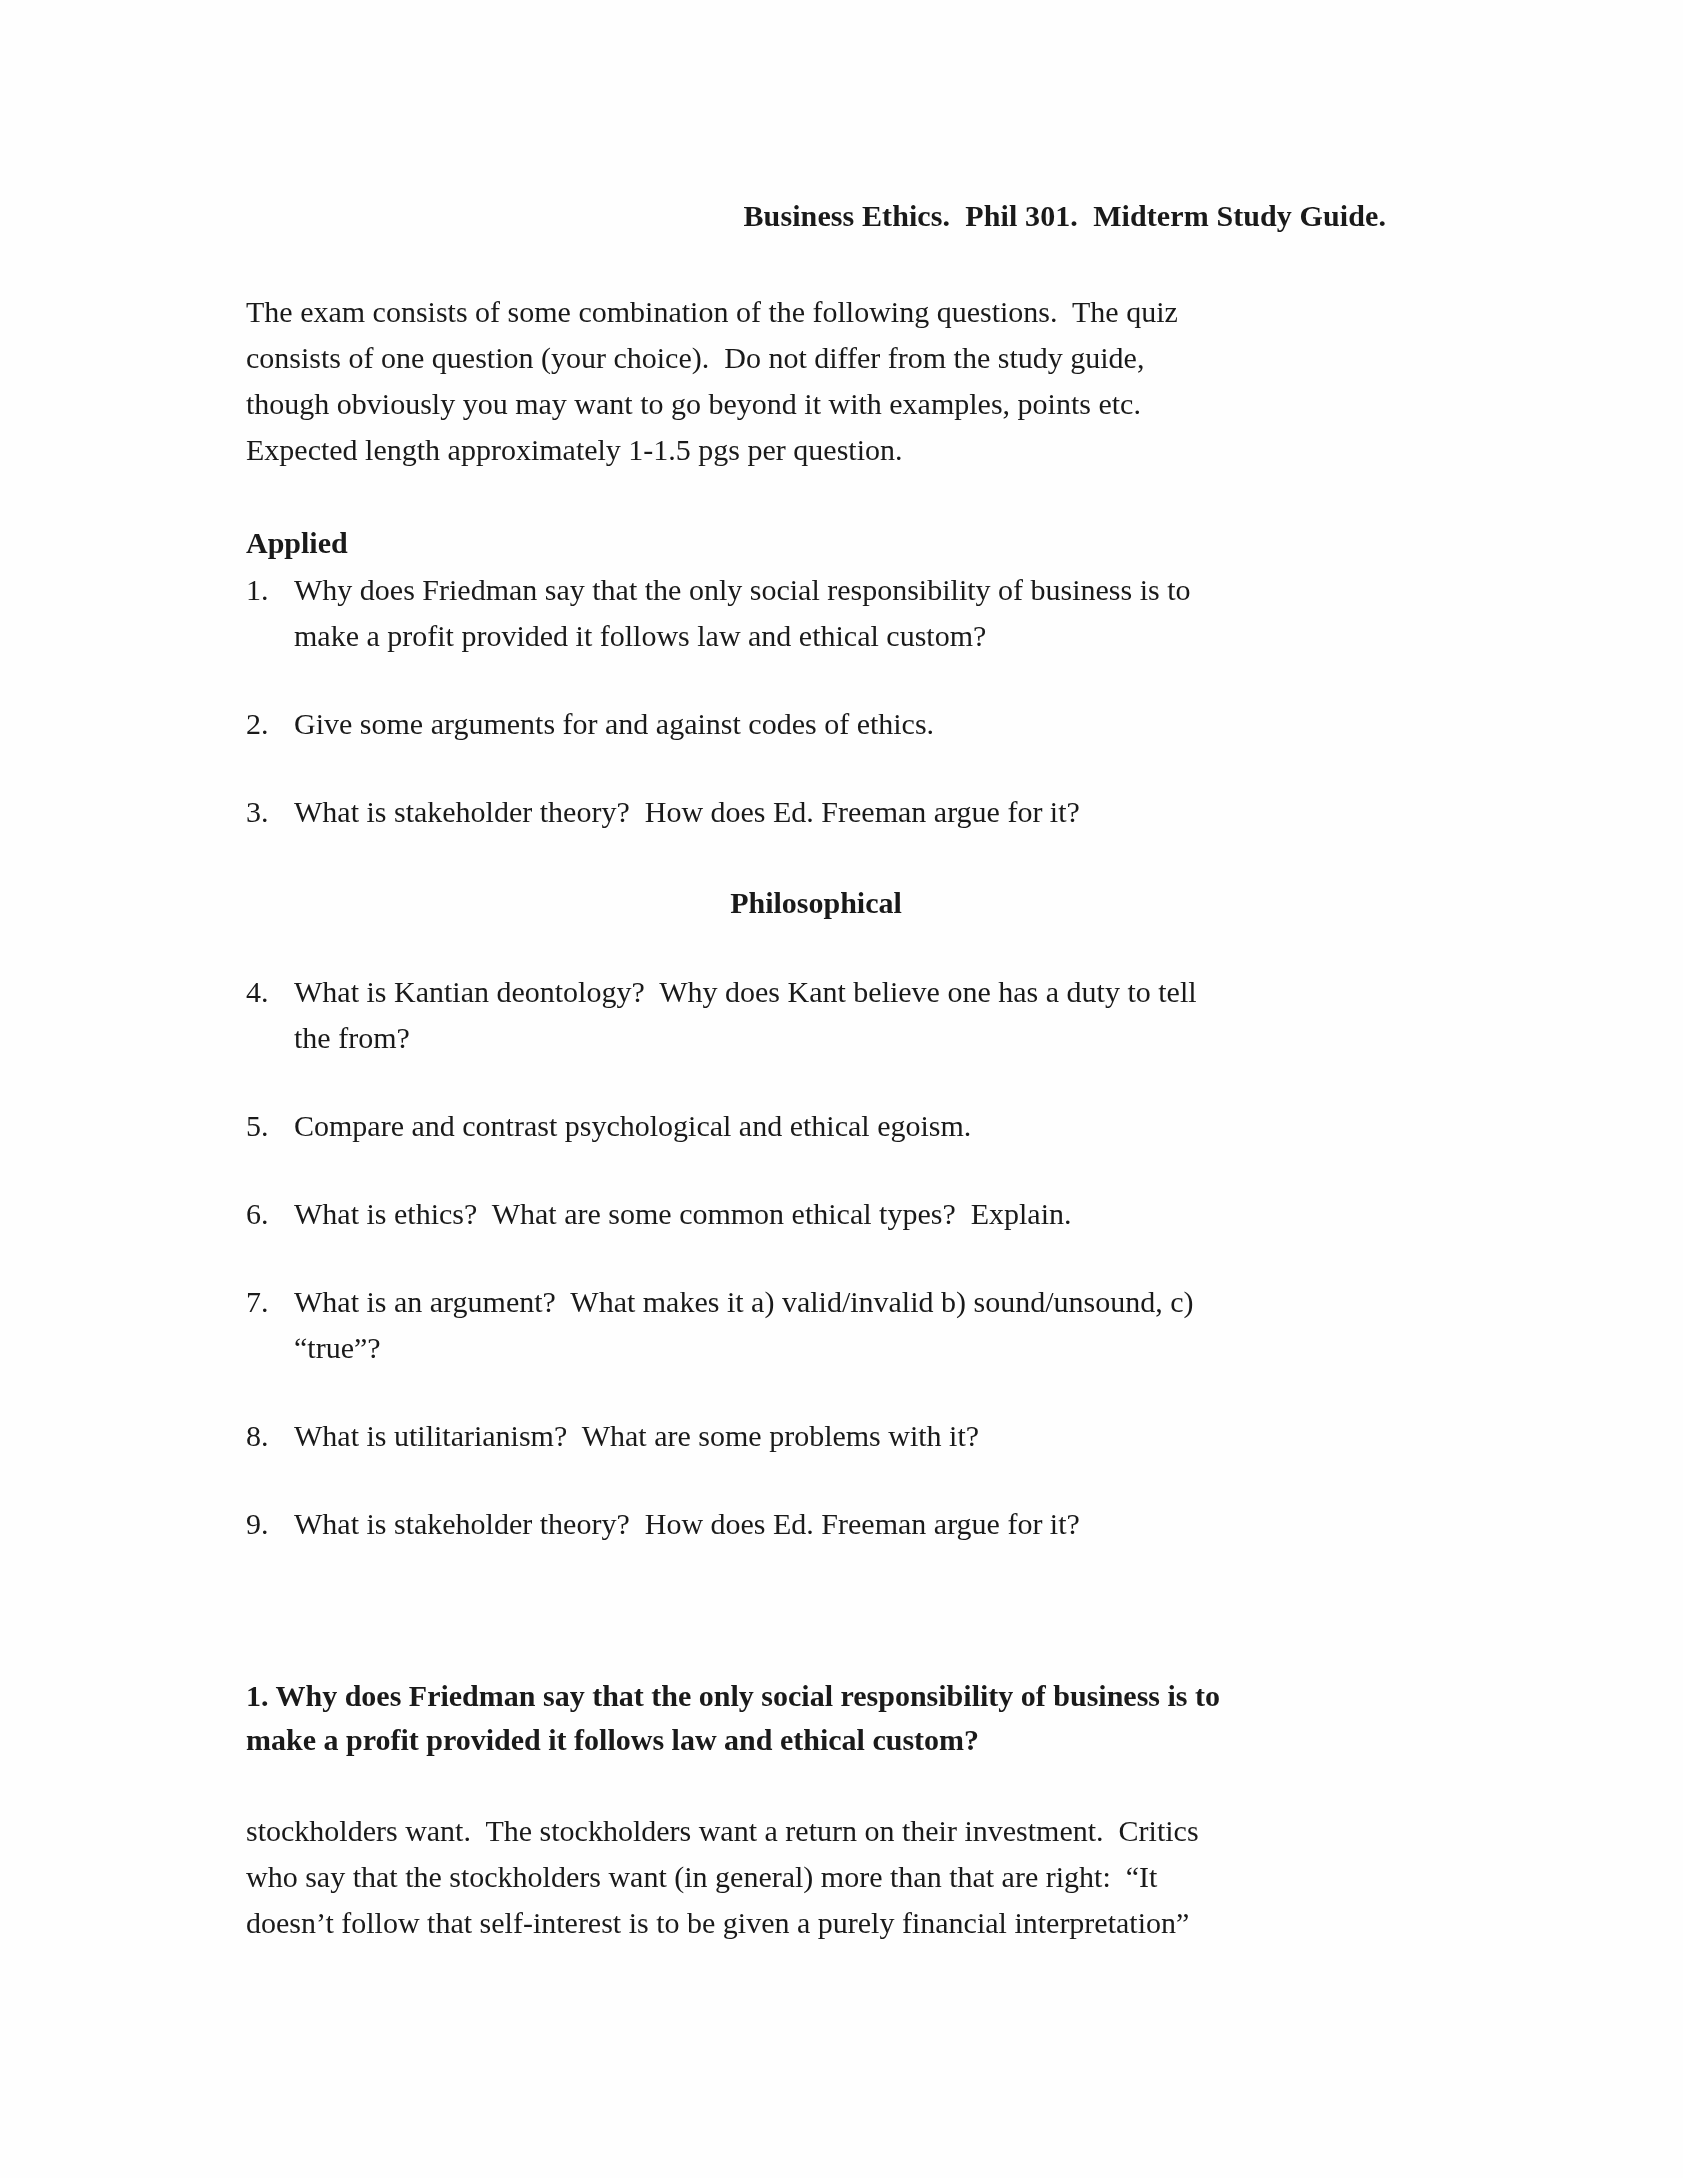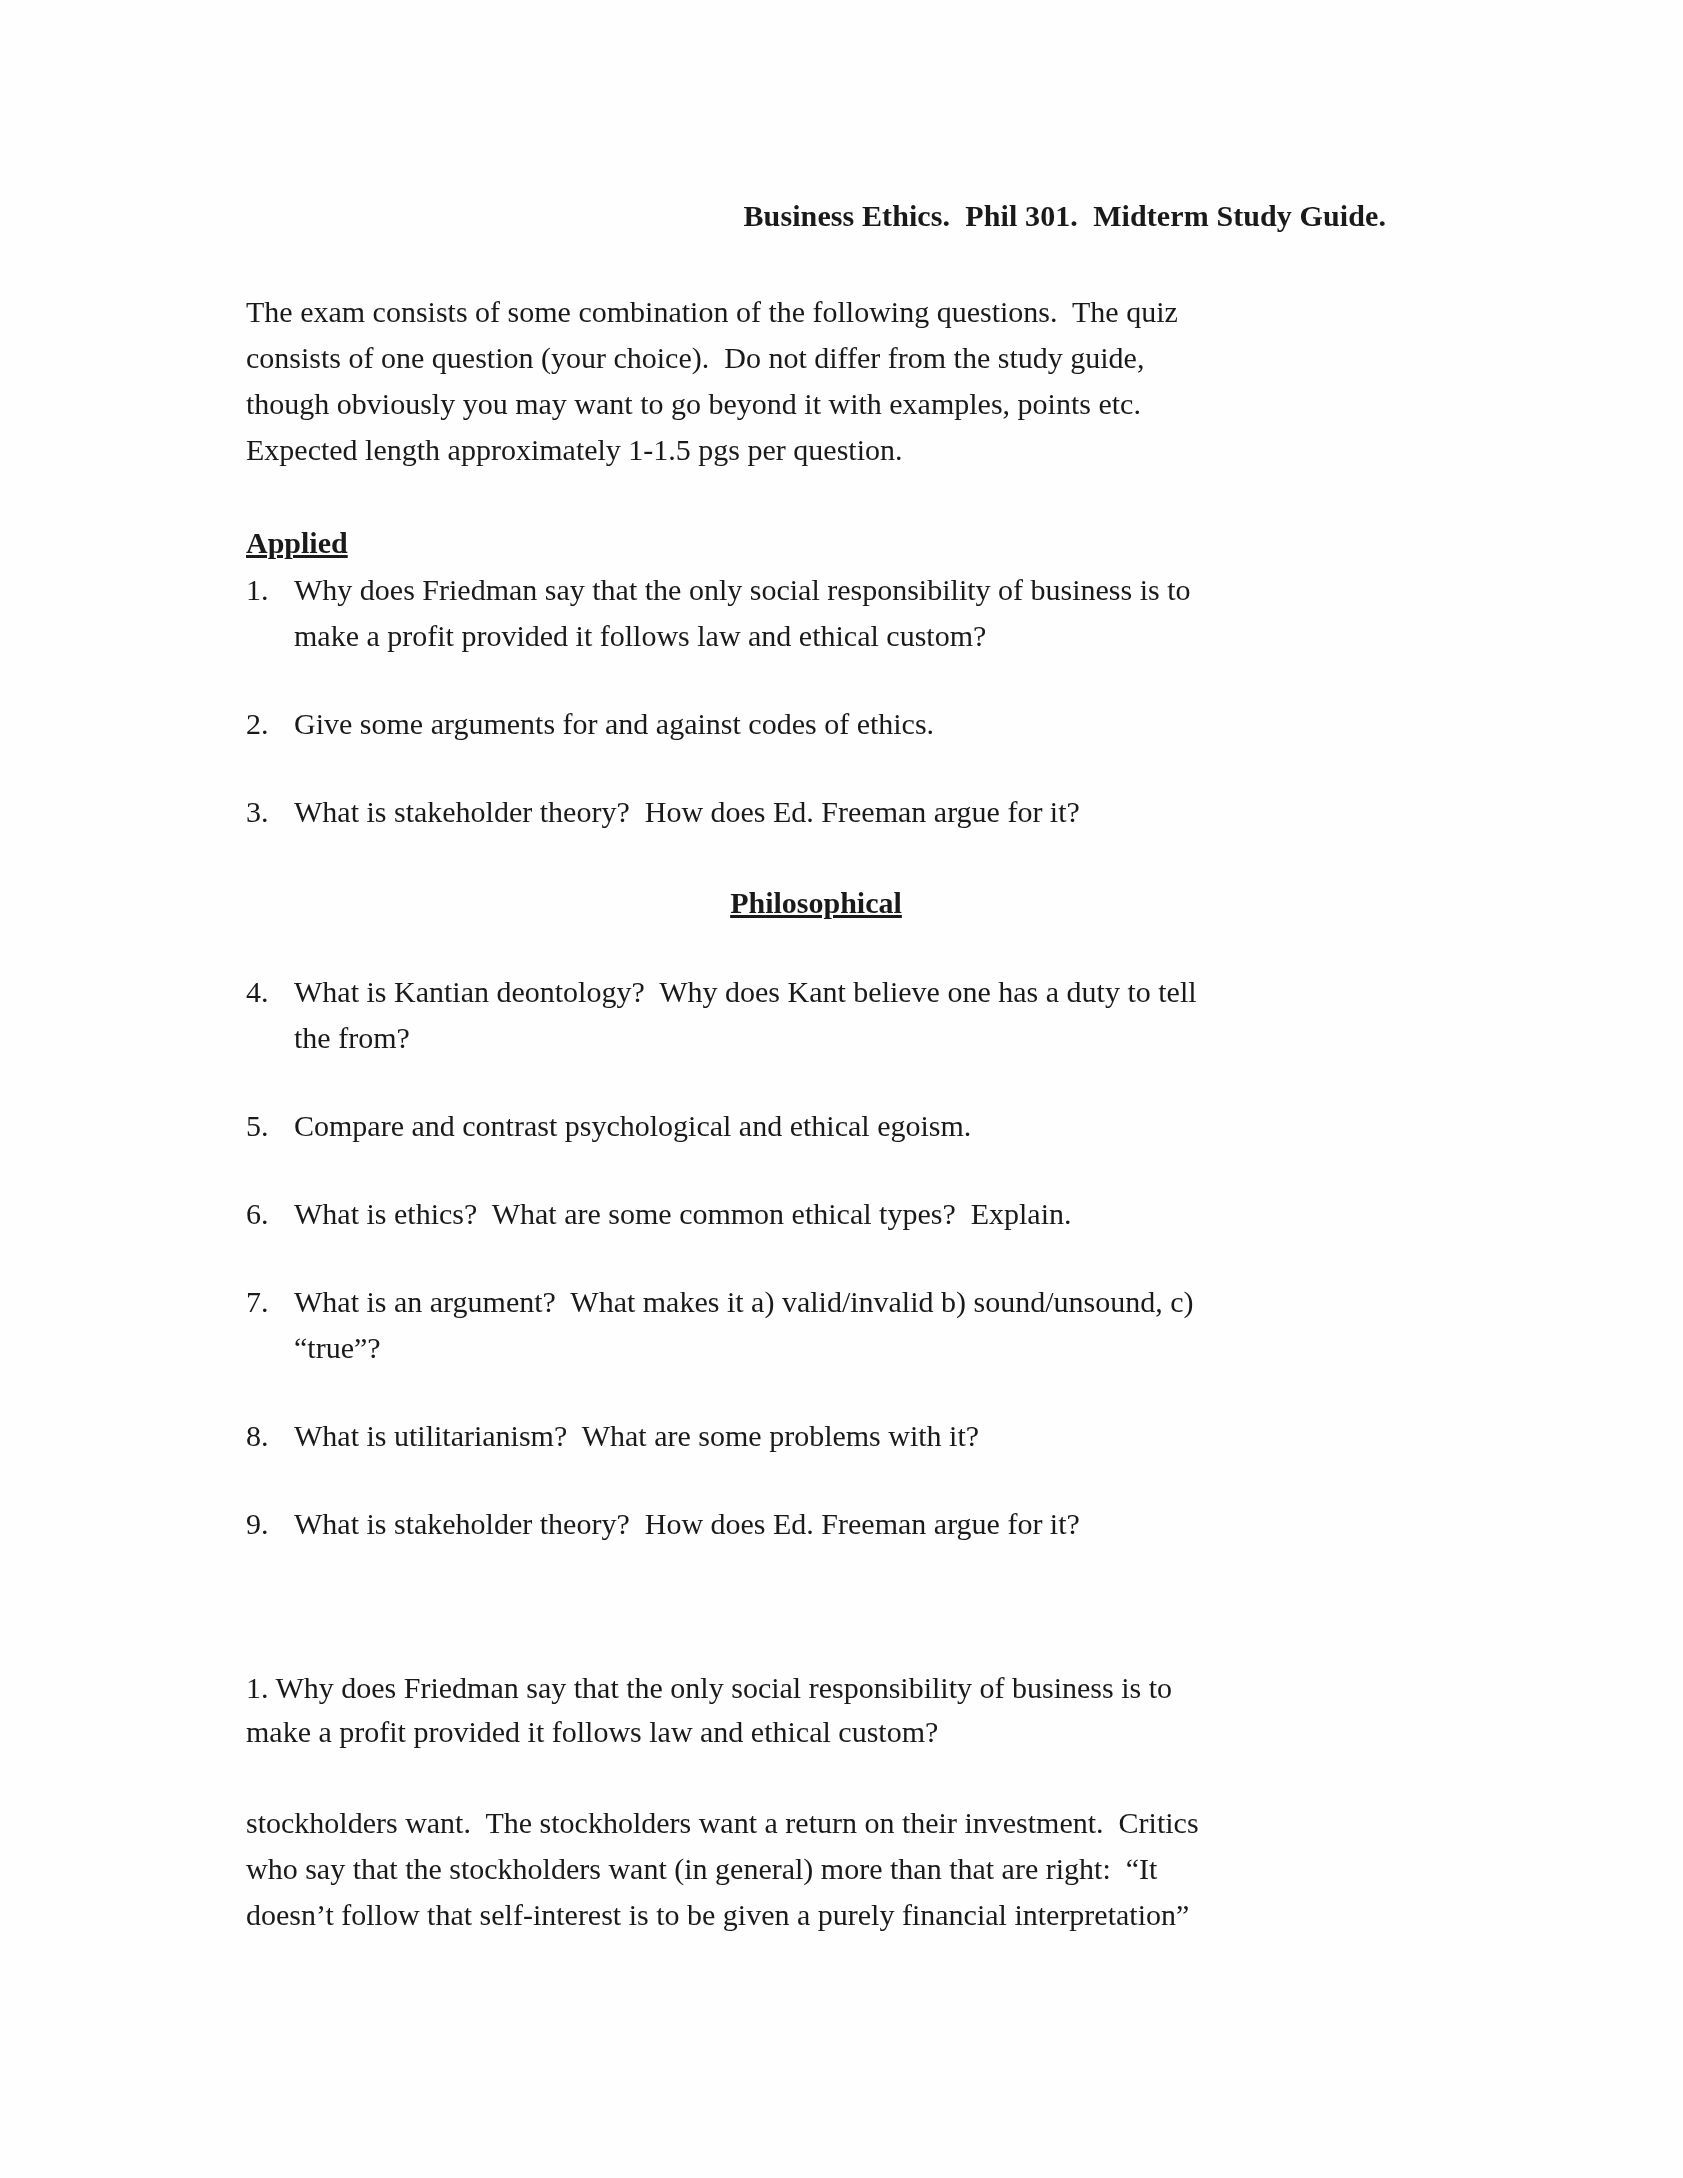--- a/index.html
+++ b/index.html
@@ -38,21 +38,20 @@
     max-width: 1129px;
   }
   .intro-para .line {
     display: block;
     white-space: pre;
   }
   .section-heading {
     font-size: 30px;
     line-height: 44px;
     margin: 16px 0 2px 0;
-    text-decoration: underline;
   }
   .section-heading.spaced-top {
     margin-top: 46px;
     margin-bottom: 44px;
     text-align: center;
   }
   ol.q-list {
     list-style: none;
     margin: 0;
     padding: 0;
@@ -76,24 +75,24 @@
     text-align: left;
   }
   .q-text .line {
     display: block;
     white-space: pre;
   }
   .gap-lg {
     height: 119px;
   }
   .bold-heading {
-    font-weight: normal;
+    font-weight: bold;
     font-size: 30px;
     line-height: 44px;
-    margin: 0 0 46px 0;
+    margin: 8px 0 46px 0;
     max-width: 1148px;
   }
   .bold-heading .line {
     display: block;
     white-space: pre;
   }
   .body-para {
     font-size: 30px;
     line-height: 46px;
     margin: 0 0 46px 0;

